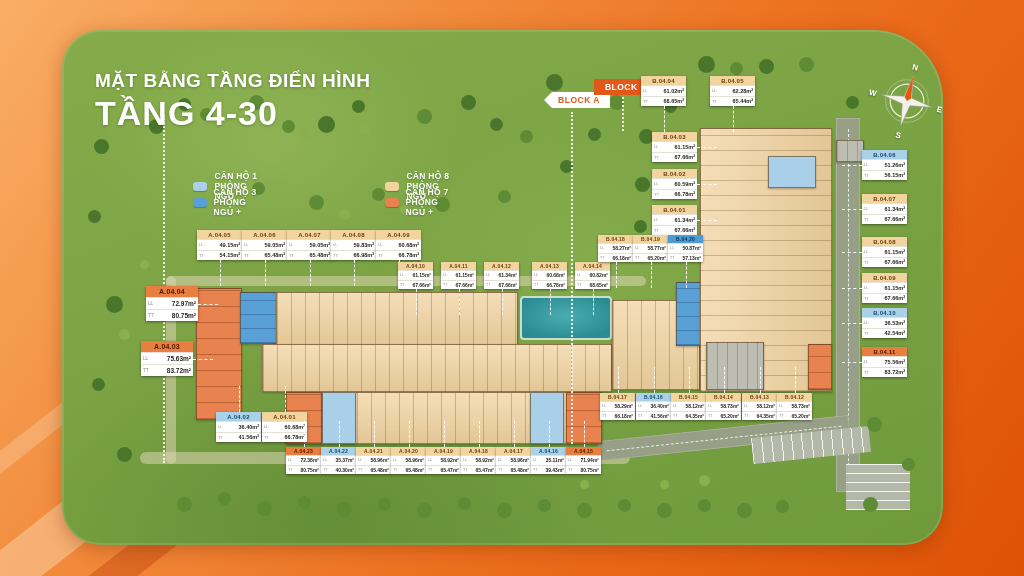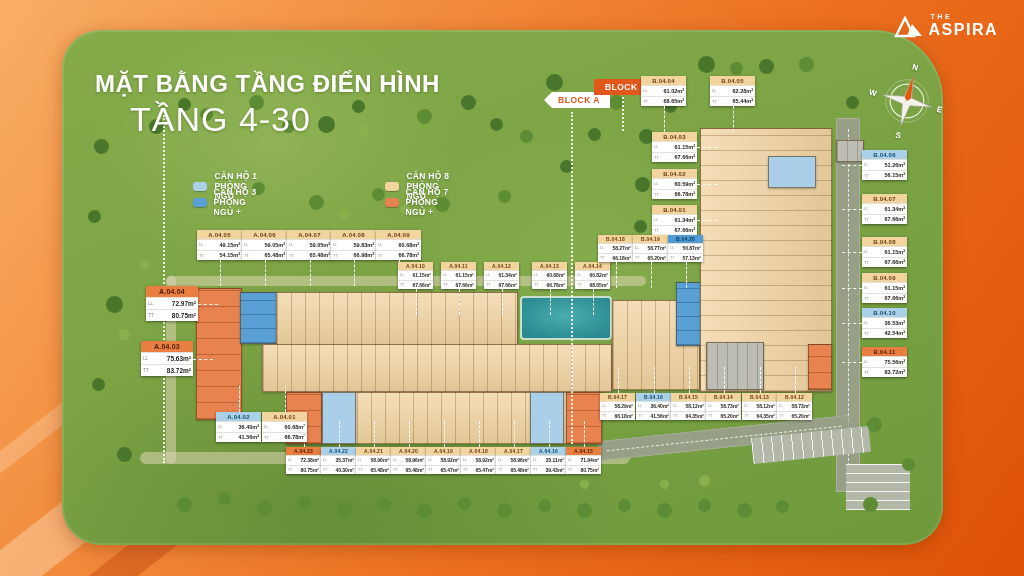--- a/index.html
+++ b/index.html
@@ -47,22 +47,22 @@
   .trees{position:absolute;left:0;top:0;width:13px;height:13px;border-radius:50%;background:transparent;}
   .trees.dark{box-shadow:150px 120px 0 1px #49762b,178px 98px 0 0 #49762b,320px 118px 0 2px #49762b,352px 100px 0 0 #49762b,462px 96px 0 1px #49762b,490px 118px 0 0 #49762b,548px 76px 0 2px #49762b,588px 128px 0 0 #49762b,640px 130px 0 1px #49762b,664px 100px 0 0 #49762b,700px 58px 0 2px #49762b,760px 60px 0 1px #49762b,846px 96px 0 0 #49762b,636px 178px 0 1px #49762b,634px 220px 0 0 #49762b,95px 140px 0 1px #49762b,88px 210px 0 0 #49762b,108px 298px 0 2px #49762b,92px 378px 0 0 #49762b,118px 448px 0 1px #49762b,560px 160px 0 0 #49762b;}
   .trees.mid{box-shadow:200px 108px 0 0 #5d8c34,250px 96px 0 1px #5d8c34,282px 120px 0 0 #5d8c34,418px 110px 0 1px #5d8c34,520px 130px 0 0 #5d8c34,610px 96px 0 1px #5d8c34,730px 62px 0 0 #5d8c34,800px 58px 0 1px #5d8c34,252px 182px 0 0 #5d8c34,310px 196px 0 1px #5d8c34,372px 188px 0 0 #5d8c34,436px 198px 0 1px #5d8c34,498px 190px 0 0 #5d8c34,868px 418px 0 1px #5d8c34,902px 458px 0 0 #5d8c34,864px 498px 0 1px #5d8c34,178px 498px 0 1px #5d8c34,218px 492px 0 0 #5d8c34,258px 502px 0 1px #5d8c34,298px 496px 0 0 #5d8c34,338px 503px 0 1px #5d8c34,378px 498px 0 0 #5d8c34,418px 504px 0 1px #5d8c34,458px 497px 0 0 #5d8c34,498px 504px 0 1px #5d8c34,538px 499px 0 0 #5d8c34,578px 504px 0 1px #5d8c34,618px 499px 0 0 #5d8c34,658px 504px 0 1px #5d8c34,698px 499px 0 0 #5d8c34,738px 504px 0 1px #5d8c34,776px 500px 0 0 #5d8c34;}
   .trees.light{width:9px;height:9px;box-shadow:230px 200px 0 0 #8ab04e,340px 210px 0 1px #8ab04e,400px 205px 0 0 #8ab04e,300px 130px 0 0 #8ab04e,360px 125px 0 1px #8ab04e,660px 480px 0 0 #8ab04e,700px 476px 0 1px #8ab04e,580px 480px 0 0 #8ab04e,120px 330px 0 1px #8ab04e,140px 260px 0 0 #8ab04e;}
 
   
   .bline{position:absolute;border-left:2px dotted rgba(255,255,255,.85);}
 
   
   .title{position:absolute;left:95px;top:70px;color:#fff;z-index:10;text-shadow:0 1px 3px rgba(30,60,10,.35);}
-  .title .l1{font-size:24px;font-weight:bold;letter-spacing:.5px;}
-  .title .l2{font-size:34px;font-weight:normal;letter-spacing:1px;margin-top:2px;margin-left:35px;}
+  .title .l1{font-size:19px;font-weight:bold;letter-spacing:.5px;}
+  .title .l2{font-size:34px;font-weight:bold;letter-spacing:1px;margin-top:2px;}
 
   
   .legend{position:absolute;left:0;top:0;z-index:10;}
   .lg-item{position:absolute;display:flex;align-items:center;gap:7px;}
   .lg-sw{width:30px;height:9px;border-radius:3px;box-shadow:0 1px 1px rgba(0,0,0,.25);}
   .sw0{background:#a9d0e8;} .sw1{background:#58a0d6;} .sw2{background:#f2d59e;} .sw3{background:#e8824e;}
   .lg-tx{font-size:8.5px;font-weight:bold;color:#fff;text-shadow:0 1px 2px rgba(30,60,10,.4);letter-spacing:.3px;}
 
   
   .tag{position:absolute;z-index:12;font-size:8.5px;font-weight:bold;line-height:16px;text-align:center;letter-spacing:.5px;box-shadow:0 1px 2px rgba(0,0,0,.3);}
@@ -706,23 +706,13 @@
           </div>
           <div class="u-row">
             <span class="pfx">TT</span>
             <span class="val">65.20m²</span>
           </div>
           <div class="leader up"></div>
         </div>
       </div>
   </div>
 
-  <div class="logo">
-    <svg width="30" height="22" viewBox="0 0 30 22">
-      <path d="M11 2 L20 20 L2 20 Z" fill="none" stroke="#ffffff" stroke-width="2.4"></path>
-      <path d="M18 8 L28 20 L13 20 Z" fill="#ffffff"></path>
-    </svg>
-    <div class="txt">
-      <div class="the">THE</div>
-      <div class="asp">ASPIRA</div>
-    </div>
-  </div>
 </div>
 
 </body></html>

